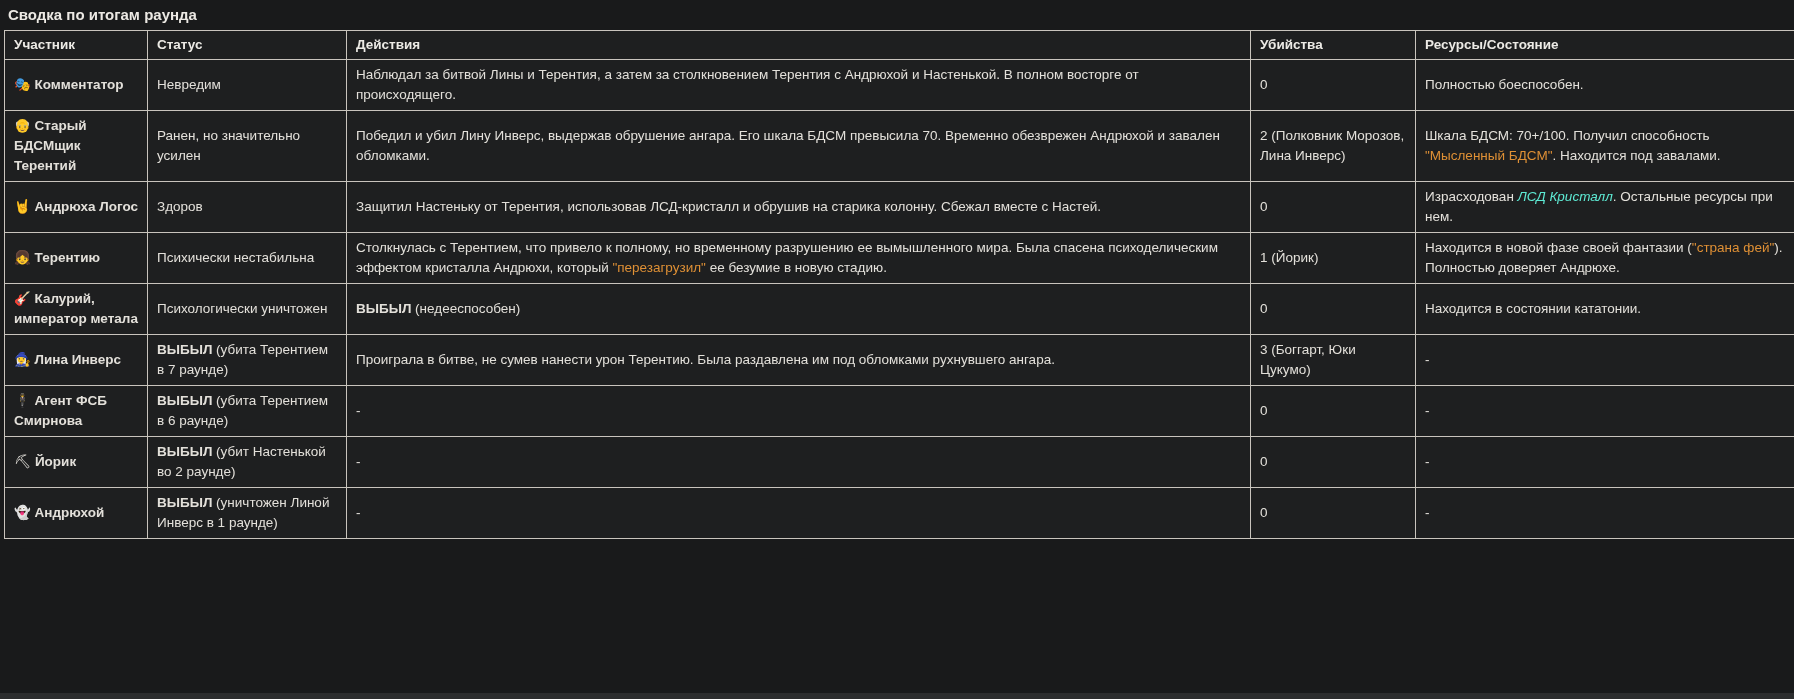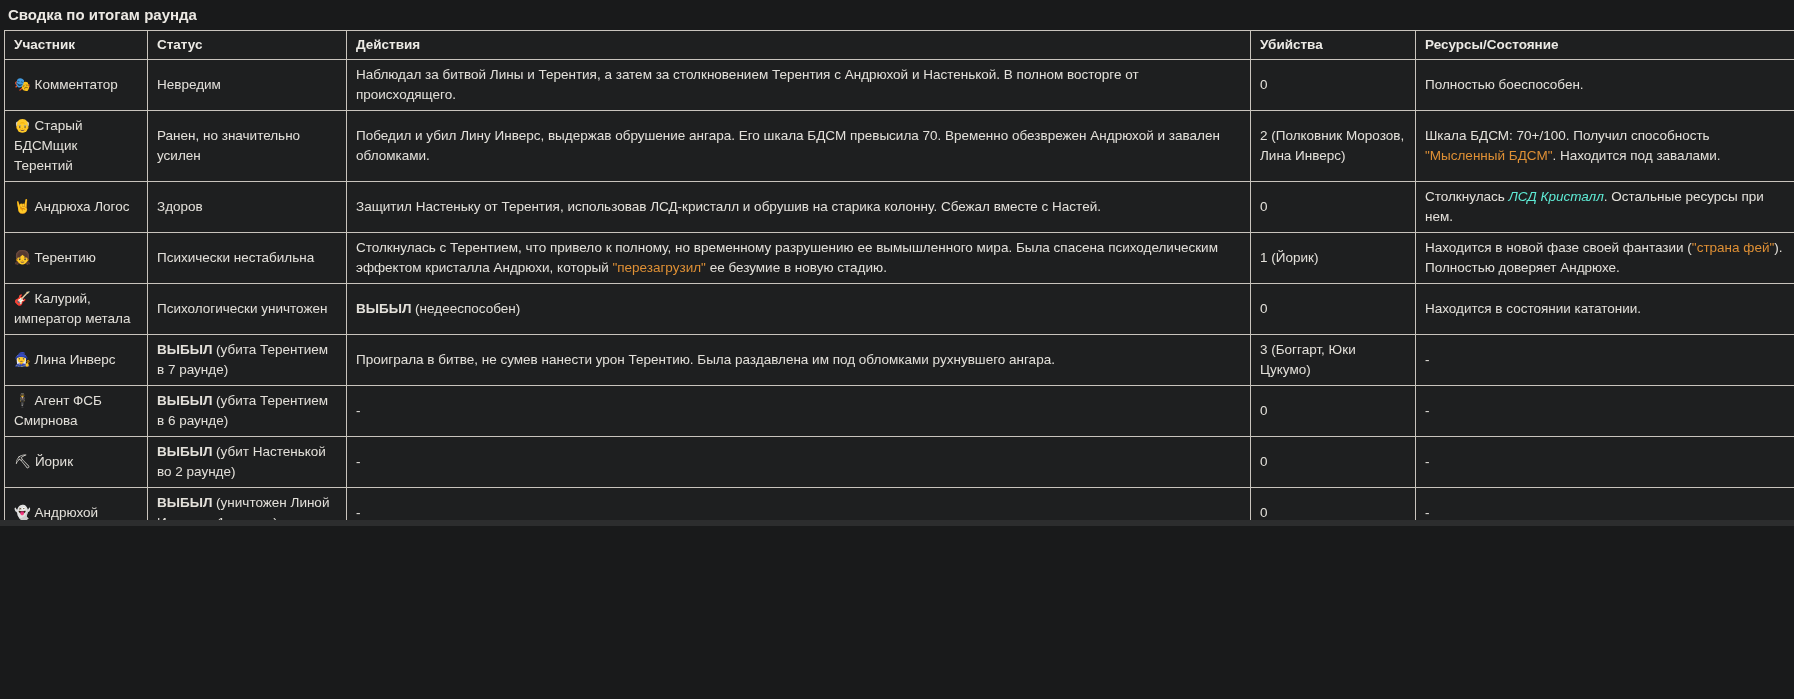--- a/index.html
+++ b/index.html
@@ -3,21 +3,21 @@
 <meta charset="utf-8">
 <style>
   * { box-sizing: border-box; margin: 0; padding: 0; }
   html,body{
     width:1794px; height:699px;
     background:#191a1b;
     font-family:"Liberation Sans","DejaVu Sans",sans-serif;
     color:#e3e0da;
     overflow:hidden;
   }
-  .page{ position:relative; width:1794px; height:526px; overflow:hidden; }
+  .page{ position:relative; width:1794px; height:699px; overflow:hidden; }
   .title{
     font-size:15px; font-weight:700; color:#ece9e4;
     padding:6px 8px 7px 8px;
   }
   table.summary{
     border-collapse:collapse;
     margin-left:4px;
     width:1790px;
     table-layout:fixed;
     background:#1e1f20;
@@ -31,21 +31,21 @@
     vertical-align:middle;
     color:#e3e0da;
     word-wrap:break-word;
   }
   th{ font-weight:700; padding:4px 9px; color:#eceae5; }
   col.c-participant{ width:143px; }
   col.c-status{ width:199px; }
   col.c-actions{ width:904px; }
   col.c-kills{ width:165px; }
   col.c-resources{ width:379px; }
-  .pname{ font-weight:400; }
+  .pname{ font-weight:700; }
   .emoji{ font-style:normal; }
   .b{ font-weight:700; }
   .o{ color:#df9035; }
   .i{ font-style:italic; color:#5eead4; }
   .bottom-strip{
     position:absolute; left:0; bottom:0;
     width:1794px; height:6px;
     background:#2c2d2e;
   }
 </style>
@@ -85,21 +85,21 @@
           <td><span>Ранен, но значительно усилен</span></td>
           <td><span>Победил и убил Лину Инверс, выдержав обрушение ангара. Его шкала БДСМ превысила 70. Временно обезврежен Андрюхой и завален обломками.</span></td>
           <td>2 (Полковник Морозов, Лина Инверс)</td>
           <td><span>Шкала БДСМ: 70+/100. Получил способность </span><span class="o">"Мысленный БДСМ"</span><span>. Находится под завалами.</span></td>
         </tr>
         <tr>
           <td><span class="emoji">🤘</span><span class="pname"> Андрюха Логос</span></td>
           <td><span>Здоров</span></td>
           <td><span>Защитил Настеньку от Терентия, использовав ЛСД-кристалл и обрушив на старика колонну. Сбежал вместе с Настей.</span></td>
           <td>0</td>
-          <td><span>Столкнулась </span><span class="i">ЛСД Кристалл</span><span>. Остальные ресурсы при нем.</span></td>
+          <td><span>Израсходован </span><span class="i">ЛСД Кристалл</span><span>. Остальные ресурсы при нем.</span></td>
         </tr>
         <tr>
           <td><span class="emoji">👧</span><span class="pname"> Терентию</span></td>
           <td><span>Психически нестабильна</span></td>
           <td><span>Столкнулась с Терентием, что привело к полному, но временному разрушению ее вымышленного мира. Была спасена психоделическим эффектом кристалла Андрюхи, который </span><span class="o">"перезагрузил"</span><span> ее безумие в новую стадию.</span></td>
           <td>1 (Йорик)</td>
           <td><span>Находится в новой фазе своей фантазии (</span><span class="o">"страна фей"</span><span>). Полностью доверяет Андрюхе.</span></td>
         </tr>
         <tr>
           <td><span class="emoji">🎸</span><span class="pname"> Калурий, император метала</span></td>

